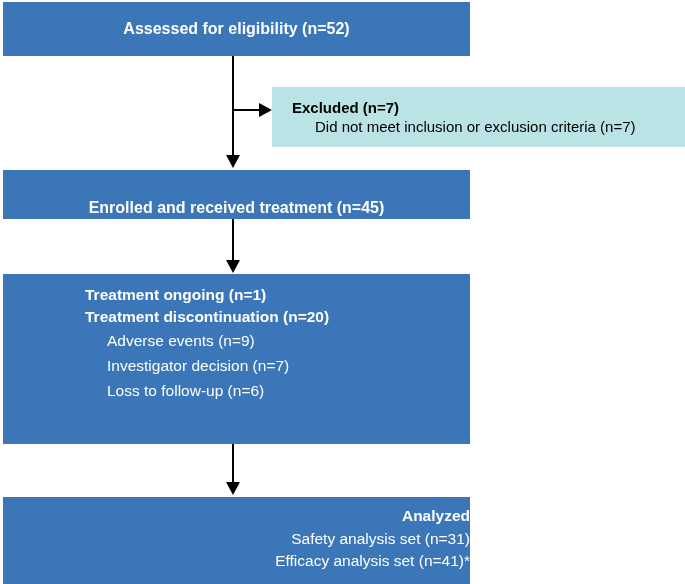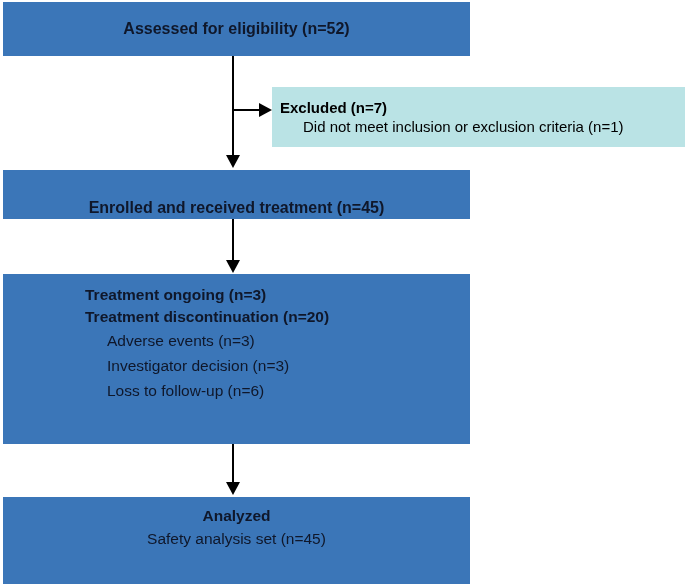--- a/index.html
+++ b/index.html
@@ -26,21 +26,21 @@
   
   .node {
     position: absolute;
     box-sizing: border-box;
     display: flex;
     flex-direction: column;
     justify-content: center;
   }
   .node.blue {
     background: #3b76b8;
-    color: #0f172a;
+    color: #ffffff;
   }
   .node.cyan {
     background: #bae3e5;
     color: #000000;
   }
 
   .line {
     display: block;
     white-space: pre;
     line-height: 1.30;
@@ -53,21 +53,21 @@
     left: 3px; top: 2px;
     width: 467px; height: 54px;
     align-items: center;
   }
   #node-assessed .line { font-size: 16px; }
 
   
   #node-excluded {
     left: 272px; top: 87px;
     width: 413px; height: 60px;
-    padding-left: 8px;
+    padding-left: 20px;
     justify-content: center;
   }
   #node-excluded .line { font-size: 15px; }
   #node-excluded .sub  { padding-left: 23px; }
 
   
   #node-enrolled {
     left: 3px; top: 170px;
     width: 467px; height: 49px;
     align-items: center;
@@ -82,21 +82,21 @@
     justify-content: flex-start;
     padding-top: 10px;
   }
   #node-treatment .line { font-size: 15.5px; line-height: 1.42; }
   #node-treatment .sub  { padding-left: 22px; line-height: 1.62; }
 
   
   #node-analyzed {
     left: 3px; top: 497px;
     width: 467px; height: 87px;
-    align-items: center;
+    align-items: flex-end;
     padding-top: 8px;
     justify-content: flex-start;
   }
   #node-analyzed .line { font-size: 15.5px; line-height: 1.46; }
 
   
   .conn {
     position: absolute;
     background: #000000;
   }
@@ -138,39 +138,40 @@
   </div>
 
   <div class="conn vline" id="conn-1-vert"></div>
   <div class="arrowhead-down" id="conn-1-arrow"></div>
 
   <div class="conn hline" id="conn-branch-h"></div>
   <div class="arrowhead-right" id="conn-branch-arrow"></div>
 
   <div class="node cyan" id="node-excluded">
     <span class="line bold">Excluded (n=7)</span>
-    <span class="line sub">Did not meet inclusion or exclusion criteria (n=1)</span>
+    <span class="line sub">Did not meet inclusion or exclusion criteria (n=7)</span>
   </div>
 
   <div class="node blue" id="node-enrolled">
     <span class="line bold center">Enrolled and received treatment (n=45)</span>
   </div>
 
   <div class="conn vline" id="conn-2-vert"></div>
   <div class="arrowhead-down" id="conn-2-arrow"></div>
 
   <div class="node blue" id="node-treatment">
-    <span class="line bold">Treatment ongoing (n=3)</span>
+    <span class="line bold">Treatment ongoing (n=1)</span>
     <span class="line bold">Treatment discontinuation (n=20)</span>
-    <span class="line sub">Adverse events (n=3)</span>
-    <span class="line sub">Investigator decision (n=3)</span>
+    <span class="line sub">Adverse events (n=9)</span>
+    <span class="line sub">Investigator decision (n=7)</span>
     <span class="line sub">Loss to follow-up (n=6)</span>
   </div>
 
   <div class="conn vline" id="conn-3-vert"></div>
   <div class="arrowhead-down" id="conn-3-arrow"></div>
 
   <div class="node blue" id="node-analyzed">
     <span class="line bold center">Analyzed</span>
-    <span class="line center">Safety analysis set (n=45)</span>
+    <span class="line center">Safety analysis set (n=31)</span>
+    <span class="line center">Efficacy analysis set (n=41)*</span>
   </div>
 
 </div>
 
 </body></html>

